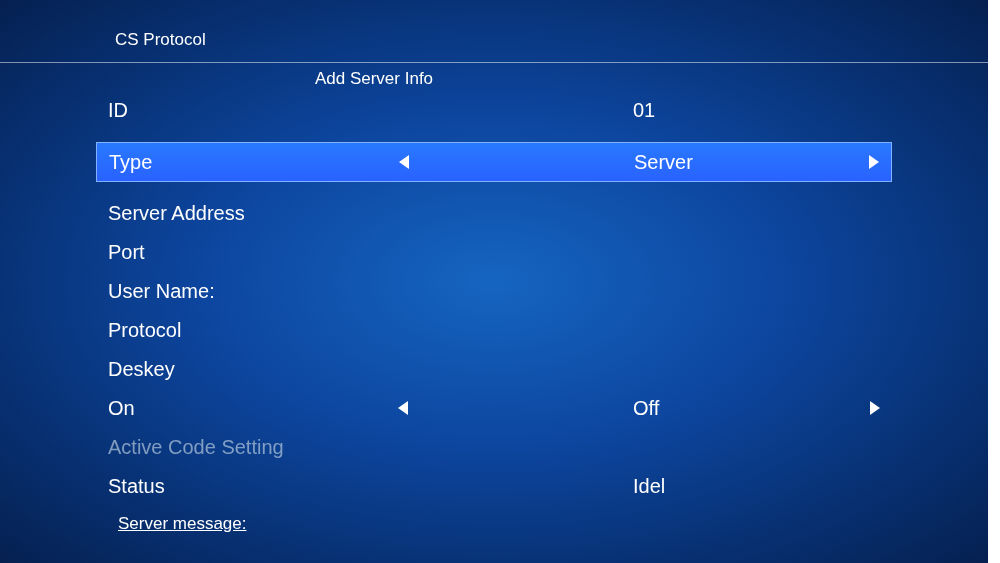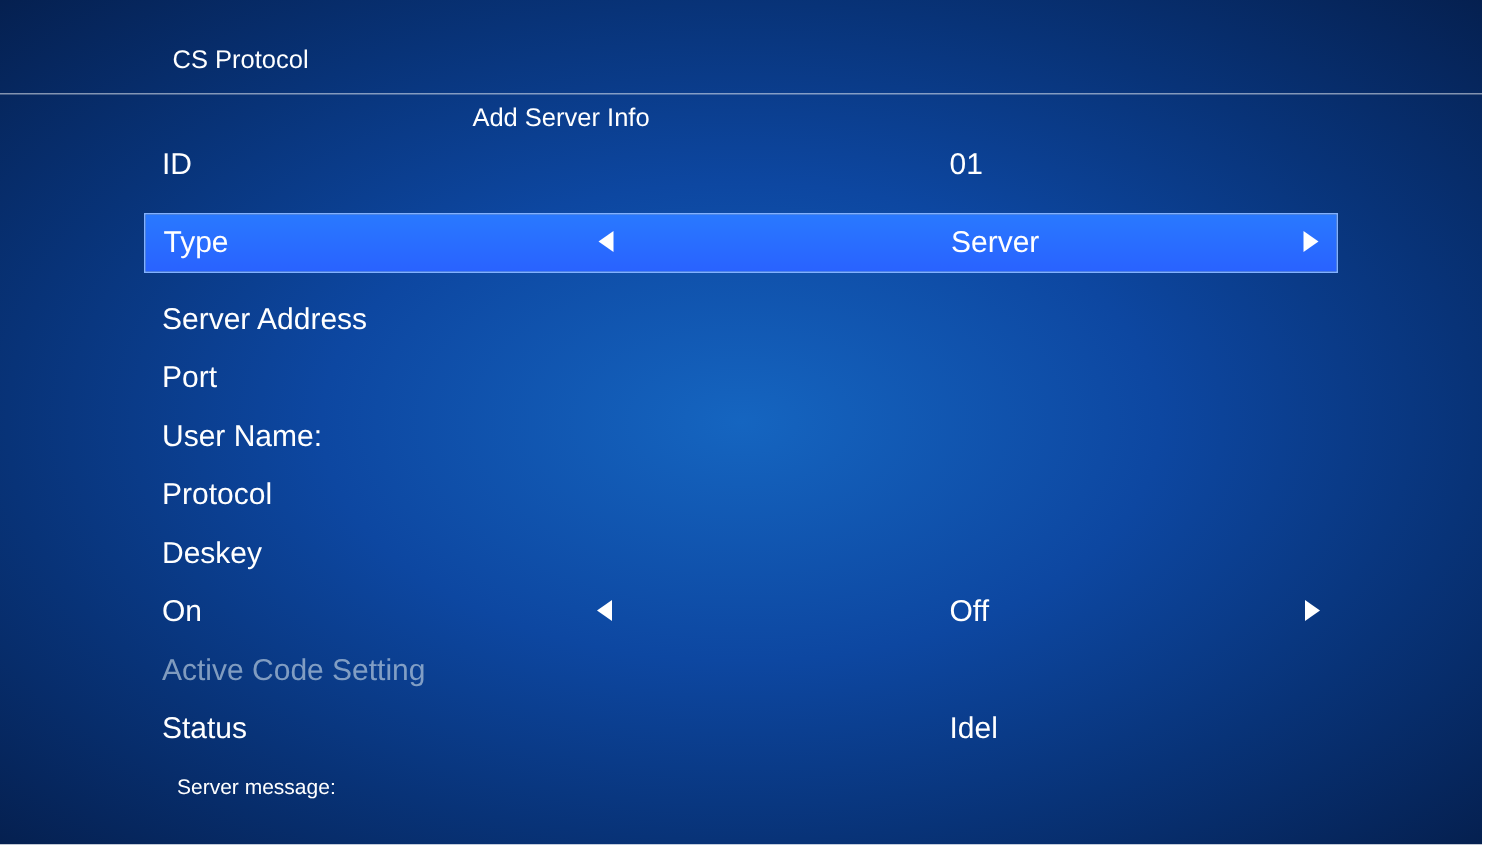--- a/index.html
+++ b/index.html
@@ -92,21 +92,22 @@
       border-right: 10px solid #ffffff;
     }
     .triangle-right {
       border-left: 10px solid #ffffff;
     }
     .server-message {
       padding-left: 20px;
       height: 36px;
       display: flex;
       align-items: center;
-      font-size: 14px;
+      font-size: 17px;
+      text-decoration: underline;
     }
   </style>
 </head>
 <body>
 
 <div class="screen">
   <div class="header">CS Protocol</div>
   <div class="divider"></div>
   <div class="subtitle">Add Server Info</div>
 

